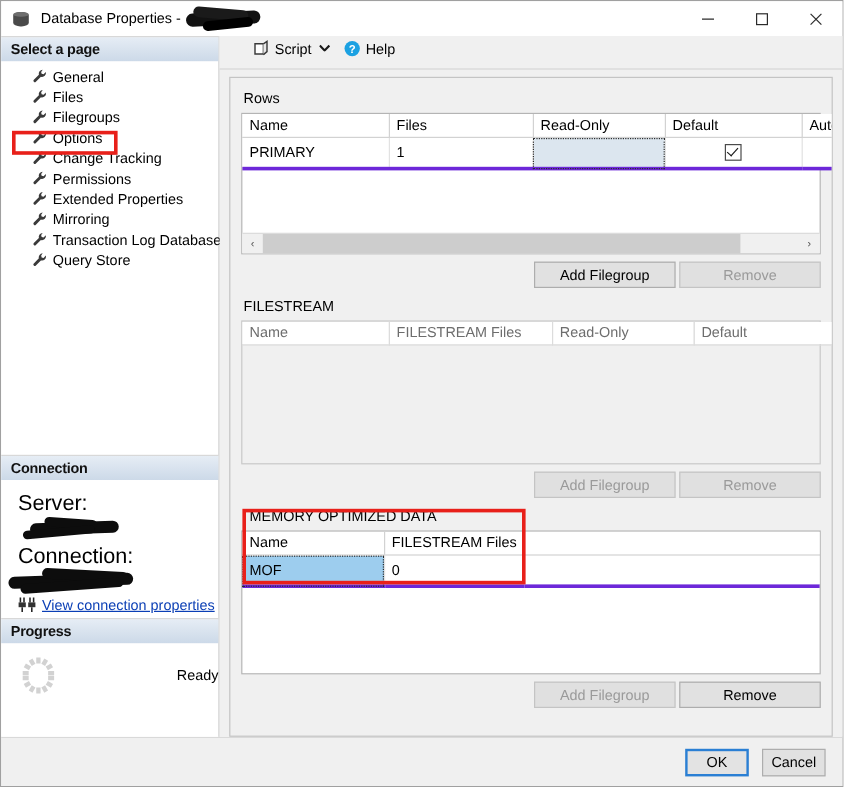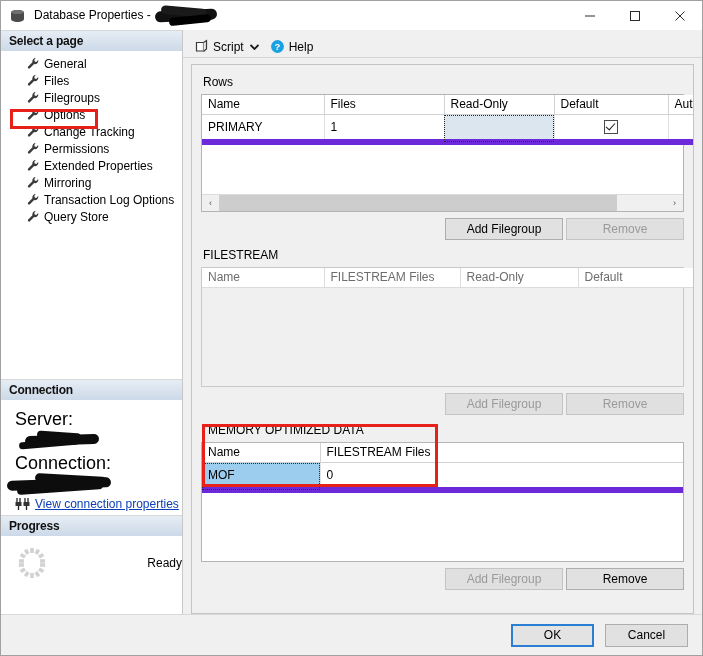--- a/index.html
+++ b/index.html
@@ -214,22 +214,22 @@
     flex: 1 1 auto;
     display: flex;
     flex-direction: column;
     background: #f0f0f0;
     min-width: 0;
     position: relative;
   }
   .toolbar {
     height: 27px;
     display: flex;
-    align-items: flex-end;
-    padding-left: 8px;
+    align-items: flex-start;
+    padding-left: 24px;
     border-bottom: 1px solid #d6d6d6;
     background: #f0f0f0;
     flex: 0 0 auto;
   }
   .tb-item {
     display: flex; align-items: center;
     height: 21px;
     padding: 0 3px;
     font-size: 12px;
     color: #000;
@@ -288,21 +288,21 @@
   }
   .grid-box.disabled .grid-table th {
     background: #ffffff;
     color: #6d6d6d;
     border-right: 1px solid #dcdcdc;
     border-bottom: 1px solid #dcdcdc;
   }
   .grid-table td {
     padding: 2px 0 3px 6px;
     border-right: 1px solid #e2e2e2;
-    border-bottom: 6px solid #6d28d9;
+    border-bottom: 3px solid #6d28d9;
     height: 19px;
     white-space: nowrap;
     overflow: hidden;
     background: #ffffff;
   }
   td.cell-focus {
     background: #dce6ef;
     outline: 1px dotted #2c2c2c;
     outline-offset: -1px;
   }
@@ -387,21 +387,21 @@
     background: #f0f0f0;
     border-top: 1px solid #d9d9d9;
     display: flex;
     align-items: center;
     justify-content: flex-end;
     padding-right: 14px;
     gap: 11px;
     flex: 0 0 auto;
   }
   .btn-footer {
-    width: 83px; height: 23px;
+    width: 53px; height: 23px;
     font-size: 12px;
     background: #e1e1e1;
     border: 1px solid #adadad;
     display: flex; align-items: center; justify-content: center;
     box-sizing: border-box;
     cursor: default;
   }
   .btn-footer.default {
     border: 2px solid #2a7fd4;
     background: #e3e3e3;
@@ -516,21 +516,21 @@
               </svg>
           </span>
           <span class="page-label">Mirroring</span>
         </div>
         <div class="page-item">
           <span class="wrench-icon">
             <svg width="13" height="13" viewBox="0 0 13 13">
                 <path d="M8.6 1.1a3.3 3.3 0 0 0-3.2 4.2L1.2 9.5a1.2 1.2 0 1 0 1.7 1.7l4.2-4.2a3.3 3.3 0 0 0 4.1-4l-1.9 1.9-1.6-.4-.4-1.6z" fill="#3a3a3a"></path>
               </svg>
           </span>
-          <span class="page-label">Transaction Log Options</span>
+          <span class="page-label">Transaction Log Database</span>
         </div>
         <div class="page-item">
           <span class="wrench-icon">
             <svg width="13" height="13" viewBox="0 0 13 13">
                 <path d="M8.6 1.1a3.3 3.3 0 0 0-3.2 4.2L1.2 9.5a1.2 1.2 0 1 0 1.7 1.7l4.2-4.2a3.3 3.3 0 0 0 4.1-4l-1.9 1.9-1.6-.4-.4-1.6z" fill="#3a3a3a"></path>
               </svg>
           </span>
           <span class="page-label">Query Store</span>
         </div>
       </div>

